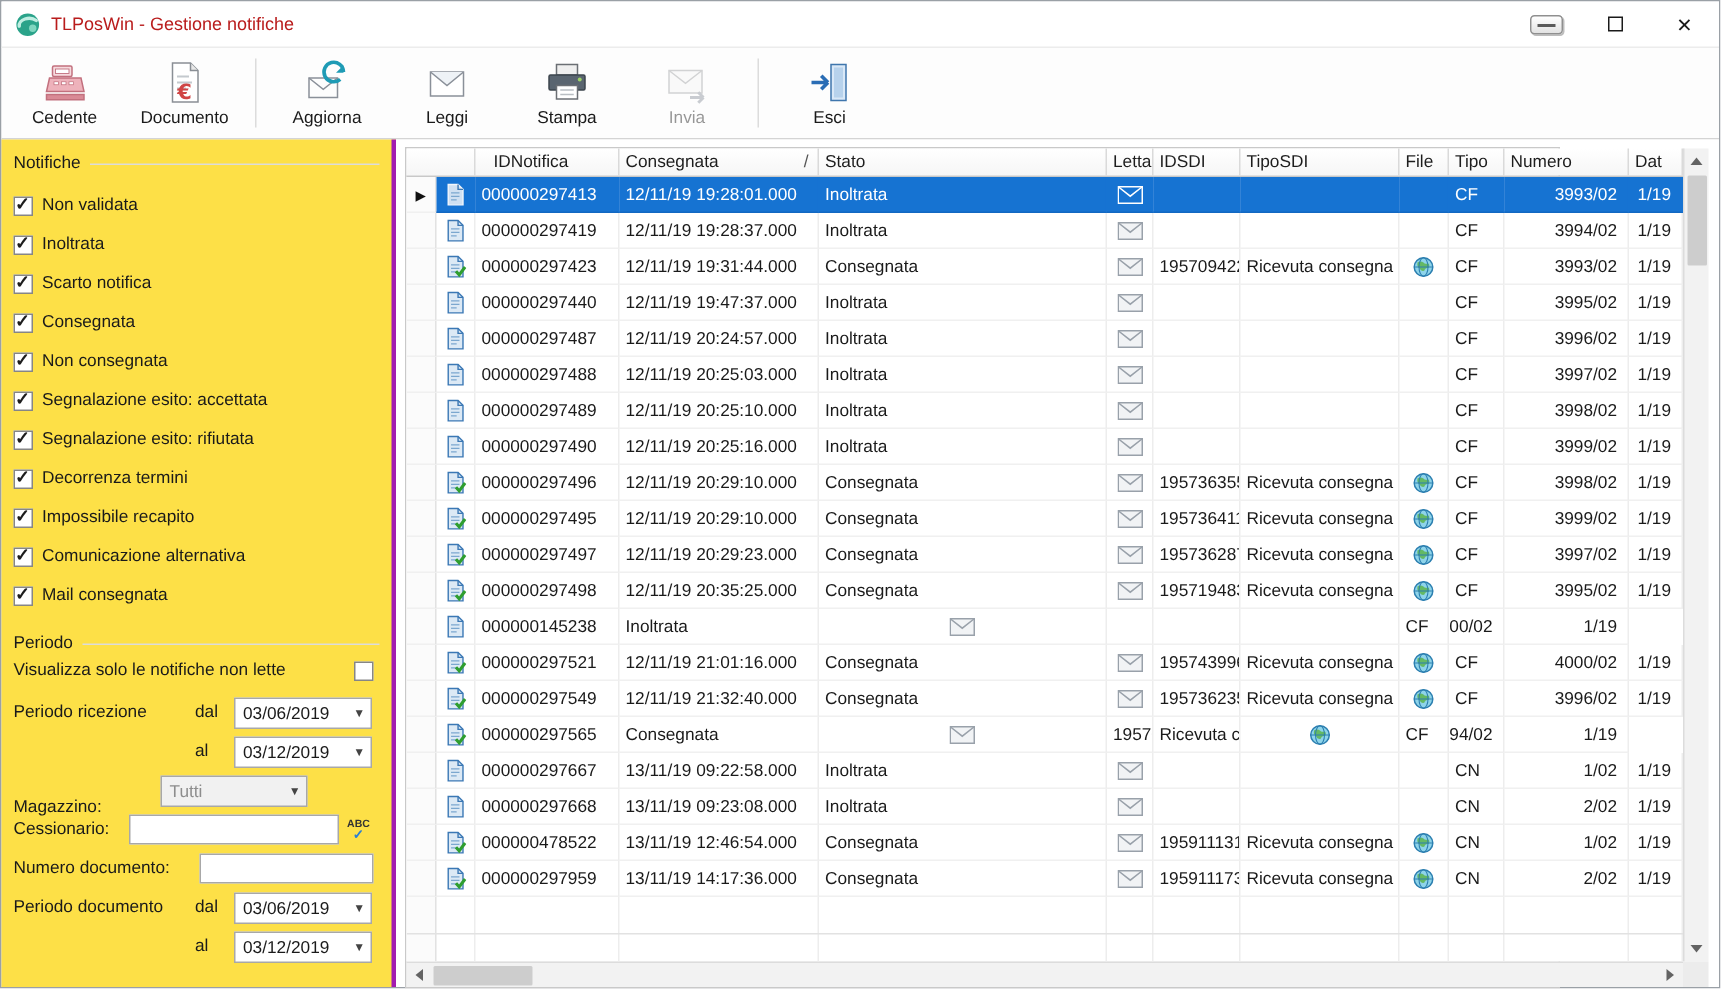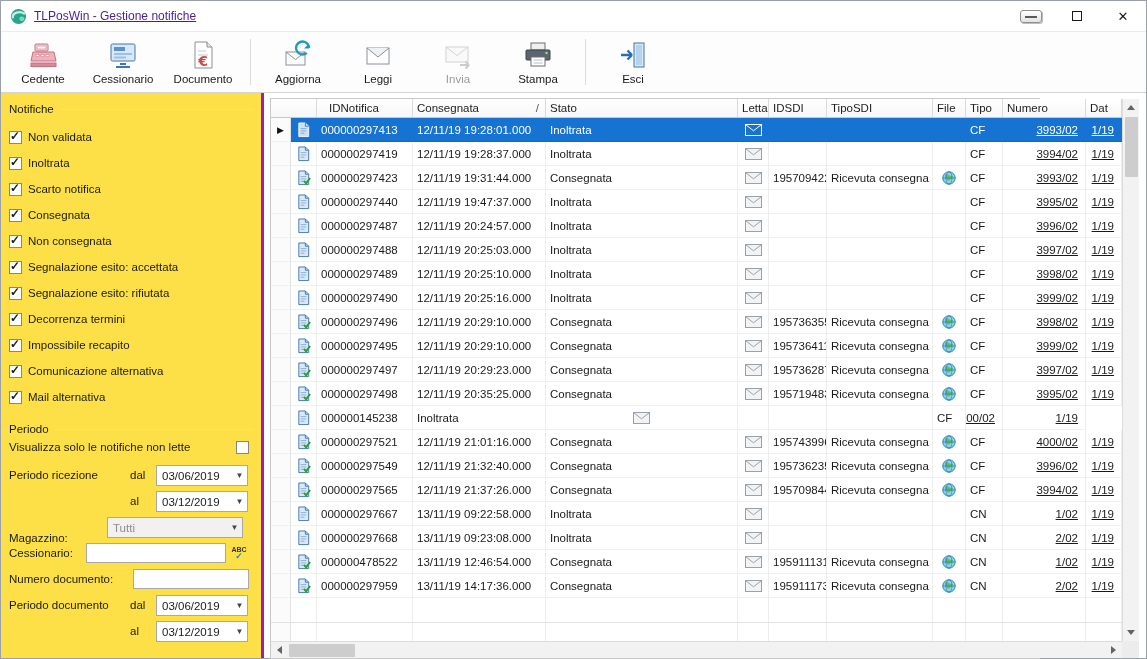--- a/index.html
+++ b/index.html
@@ -3,21 +3,21 @@
 <meta charset="utf-8">
 <style>
   * { margin:0; padding:0; box-sizing:border-box; }
   html,body { width:1147px; height:659px; overflow:hidden; }
   body { font-family:"Liberation Sans", sans-serif; background:#fff; color:#1a1a1a; }
   .window { width:1147px; height:659px; border:1px solid #9aa0a6; display:flex; flex-direction:column; background:#fff; }
 
   
   .titlebar { height:30px; flex:0 0 30px; display:flex; align-items:center; padding-left:9px; background:#fff; }
   .app-icon { width:17px; height:17px; margin-right:7px; flex:0 0 17px; }
-  .title { font-size:12px; color:#4c1d95;text-decoration:underline; }
+  .title { font-size:12px; color:#b91c1c; }
   .win-controls { margin-left:auto; display:flex; height:100%; align-self:flex-start; }
   .win-btn { width:46px; height:30px; display:flex; align-items:center; justify-content:center; cursor:default; }
   .min-glyph { width:22px; height:13px; border:1px solid #8f8f8f; border-radius:3px; background:linear-gradient(#ffffff,#e2e2e2); position:relative; box-shadow:1px 1px 0 #bdbdbd; }
   .min-glyph::after { content:""; position:absolute; left:4px; right:4px; top:5px; height:2px; background:#5a5a5a; }
   .max-glyph { width:10px; height:10px; border:1px solid #1a1a1a; }
   .close-glyph { font-size:13px; color:#1a1a1a; line-height:1; }
 
   
   .toolbar { height:62px; flex:0 0 62px; display:flex; align-items:stretch; padding:2px 2px; background:#fdfdfd; border-top:1px solid #ececec; border-bottom:1px solid #d4d4d4; }
   .tb-btn { width:80px; display:flex; flex-direction:column; align-items:center; justify-content:center; gap:2px; font-size:11.5px; color:#1a1a1a; cursor:default; }
@@ -58,21 +58,21 @@
   .g-hcell.hid { padding-left:12px; }
   .sort-glyph { margin-left:auto; color:#555; padding-right:2px; }
 
   .g-body { grid-column:1; grid-row:2; overflow:hidden; display:flex; flex-direction:column; background:#fff; }
   .g-row { height:24px; flex:0 0 24px; font-size:11.5px; cursor:default; }
   .g-cell { display:flex; align-items:center; padding:0 4px; border-right:1px solid #ededed; border-bottom:1px solid #f0f0f0; white-space:nowrap; overflow:hidden; }
   .marker-cell { background:#fbfbfb; border-right:1px solid #e2e2e2; justify-content:center; }
   .marker { font-size:9px; color:#111; visibility:hidden; }
   .g-row.selected .marker { visibility:visible; }
   .icon-cell { justify-content:center; }
-  .c-numero,.c-dat { justify-content:flex-end; padding-right:7px;text-decoration:underline; }
+  .c-numero,.c-dat { justify-content:flex-end; padding-right:7px; }
   .c-letta,.c-file { justify-content:center; }
   .g-row.selected .g-cell:not(.marker-cell) { background:#1673d2; color:#fff; border-right-color:#1673d2; border-bottom-color:#1268c2; }
   .doc-check { display:none; }
   .g-row.delivered .doc-check { display:block; }
   .globe { display:none; }
   .g-row.delivered .globe { display:block; }
   .g-row.selected .env rect { fill:none; stroke:#fff; }
   .g-row.selected .env path { stroke:#fff; }
   .g-row.selected .doc-icon path.page { fill:#cfe0f2; stroke:#f2f6fb; }
 
@@ -127,31 +127,20 @@
         <path d="M6 13 h21 l2 9 H4 z" fill="#eeb2bb" stroke="#c2707e"></path>
         <rect x="9" y="15.5" width="3" height="2" fill="#fff" stroke="#c2707e" stroke-width="0.5"></rect>
         <rect x="14" y="15.5" width="3" height="2" fill="#fff" stroke="#c2707e" stroke-width="0.5"></rect>
         <rect x="19" y="15.5" width="3" height="2" fill="#fff" stroke="#c2707e" stroke-width="0.5"></rect>
         <rect x="4" y="24" width="25" height="3.5" fill="#d98a96" stroke="#c2707e"></rect>
       </svg>
       <span>Cedente</span>
     </div>
     <div class="tb-btn">
       <svg viewBox="0 0 32 32">
-        <rect x="4" y="5" width="24" height="17" rx="1.5" fill="#d9e8f7" stroke="#3f76ad"></rect>
-        <rect x="7" y="8" width="11" height="4" fill="#5b93c9"></rect>
-        <rect x="7" y="14" width="18" height="2" fill="#9dbfe0"></rect>
-        <rect x="7" y="17.5" width="12" height="2" fill="#9dbfe0"></rect>
-        <rect x="13" y="24" width="6" height="2" fill="#3f76ad"></rect>
-        <rect x="9" y="27" width="14" height="2" fill="#3f76ad"></rect>
-      </svg>
-      <span>Cessionario</span>
-    </div>
-    <div class="tb-btn">
-      <svg viewBox="0 0 32 32">
         <path d="M8 3 h12 l5 5 v21 H8 z" fill="#ffffff" stroke="#8a8f95"></path>
         <path d="M20 3 v5 h5" fill="#e8e8e8" stroke="#8a8f95"></path>
         <path d="M11 12 h8 M11 16 h10 M11 20 h6" stroke="#c4c9ce" stroke-width="1.2"></path>
         <text x="16" y="27" font-size="14" font-weight="bold" fill="#d04545" text-anchor="middle" font-family="'DejaVu Sans',sans-serif">€</text>
       </svg>
       <span>Documento</span>
     </div>
     <div class="tb-sep"></div>
     <div class="tb-btn">
       <svg viewBox="0 0 32 32">
@@ -162,38 +151,38 @@
       </svg>
       <span>Aggiorna</span>
     </div>
     <div class="tb-btn">
       <svg viewBox="0 0 32 32">
         <rect x="5" y="9" width="22" height="16" fill="#ffffff" stroke="#8a9099"></rect>
         <path d="M5 9 l11 9 11-9" fill="#eef2f6" stroke="#8a9099"></path>
       </svg>
       <span>Leggi</span>
     </div>
-    <div class="tb-btn disabled">
-      <svg viewBox="0 0 32 32">
-        <rect x="4" y="8" width="22" height="15" fill="#f6f6f6" stroke="#9aa0a8"></rect>
-        <path d="M4 8 l11 8.5 L26 8" fill="none" stroke="#9aa0a8"></path>
-        <path d="M18 26 h9 m0 0 l-3.5 -3.5 M27 26 l-3.5 3.5" fill="none" stroke="#7a96b5" stroke-width="2"></path>
-      </svg>
-      <span>Invia</span>
-    </div>
     <div class="tb-btn">
       <svg viewBox="0 0 32 32">
         <rect x="9" y="4" width="14" height="7" fill="#efefef" stroke="#6b6f74"></rect>
         <rect x="4" y="11" width="24" height="10" rx="1" fill="#5a6570" stroke="#3d454d"></rect>
         <circle cx="24.5" cy="14" r="1.3" fill="#9fd468"></circle>
         <rect x="9" y="18" width="14" height="9" fill="#ffffff" stroke="#6b6f74"></rect>
         <path d="M11.5 21 h9 M11.5 24 h9" stroke="#b9bec3"></path>
       </svg>
       <span>Stampa</span>
     </div>
+    <div class="tb-btn disabled">
+      <svg viewBox="0 0 32 32">
+        <rect x="4" y="8" width="22" height="15" fill="#f6f6f6" stroke="#9aa0a8"></rect>
+        <path d="M4 8 l11 8.5 L26 8" fill="none" stroke="#9aa0a8"></path>
+        <path d="M18 26 h9 m0 0 l-3.5 -3.5 M27 26 l-3.5 3.5" fill="none" stroke="#7a96b5" stroke-width="2"></path>
+      </svg>
+      <span>Invia</span>
+    </div>
     <div class="tb-sep"></div>
     <div class="tb-btn">
       <svg viewBox="0 0 32 32">
         <rect x="17" y="4" width="10" height="24" fill="#d9e8f7" stroke="#3f76ad"></rect>
         <rect x="19" y="6" width="6" height="20" fill="#b7d2ec"></rect>
         <path d="M4 16 h11 m0 0 l-4.5 -4.5 M15 16 l-4.5 4.5" fill="none" stroke="#2a6db5" stroke-width="2.4"></path>
       </svg>
       <span>Esci</span>
     </div>
   </div>
@@ -240,21 +229,21 @@
       <div class="cb-row" style="top:244px">
           <span class="checkbox checked"></span>
           <span>Impossibile recapito</span>
         </div>
       <div class="cb-row" style="top:270px">
           <span class="checkbox checked"></span>
           <span>Comunicazione alternativa</span>
         </div>
       <div class="cb-row" style="top:296px">
           <span class="checkbox checked"></span>
-          <span>Mail alternativa</span>
+          <span>Mail consegnata</span>
         </div>
 
       <div class="group" style="top:330px">
         <span>Periodo</span>
       </div>
 
       <span class="fld-label" style="top:348px">Visualizza solo le notifiche non lette</span>
       <span class="checkbox" style="position:absolute; left:235px; top:348px;"></span>
 
       <span class="fld-label" style="top:376px">Periodo ricezione</span>
@@ -263,21 +252,21 @@
         <span class="val">03/06/2019</span>
           <span class="arrow">▼</span>
       </div>
       <span class="sub-label" style="left:129px; top:402px">al</span>
       <div class="combo" style="left:155px; top:398px; width:92px;">
         <span class="val">03/12/2019</span>
           <span class="arrow">▼</span>
       </div>
 
       <span class="fld-label" style="top:439px">Magazzino:</span>
-      <div class="combo disabled" style="left:106px; top:424px; width:136px;">
+      <div class="combo disabled" style="left:106px; top:424px; width:98px;">
         <span class="val">Tutti</span>
           <span class="arrow">▼</span>
       </div>
 
       <span class="fld-label" style="top:454px">Cessionario:</span>
       <input class="txt-input" style="left: 85px; top: 450px; width: 140px;" value="">
       <div class="abc-btn" style="left:228px; top:450px;">
         <span class="abc-txt">ABC</span>
         <span class="abc-check">✓</span>
       </div>
@@ -854,21 +843,20 @@
                 </div>
     <div class="g-cell icon-cell">
       <svg class="doc-icon" width="15" height="16" viewBox="0 0 16 17">
         <path class="page" d="M3 1 h7 l3.5 3.5 V15.5 H3 z" fill="#dce9f5" stroke="#3b78b5"></path>
         <path d="M10 1 v3.5 h3.5" fill="none" stroke="#3b78b5"></path>
         <path d="M5 7 h6 M5 9.5 h6 M5 12 h4" stroke="#7ba7cf" stroke-width="0.9"></path>
         <path class="doc-check" d="M8.5 11.5 l2.3 2.6 L15 8.5" fill="none" stroke="#2f9e2f" stroke-width="2.2"></path>
       </svg>
     </div>
     <div class="g-cell c-id">000000297565</div>
-    <div class="g-cell c-ricezione">12/11/19 21:37:26.000</div>
     <div class="g-cell c-stato">Consegnata</div>
     <div class="g-cell c-letta">
       <svg class="env" width="17" height="12" viewBox="0 0 17 12">
         <rect x="0.5" y="0.5" width="16" height="11" fill="#f1f3f5" stroke="#99a1aa"></rect>
         <path d="M0.5 0.5 L8.5 6.8 L16.5 0.5" fill="none" stroke="#99a1aa"></path>
       </svg>
     </div>
     <div class="g-cell c-idsdi">195709844</div>
     <div class="g-cell c-tiposdi">Ricevuta consegna</div>
     <div class="g-cell c-file">

